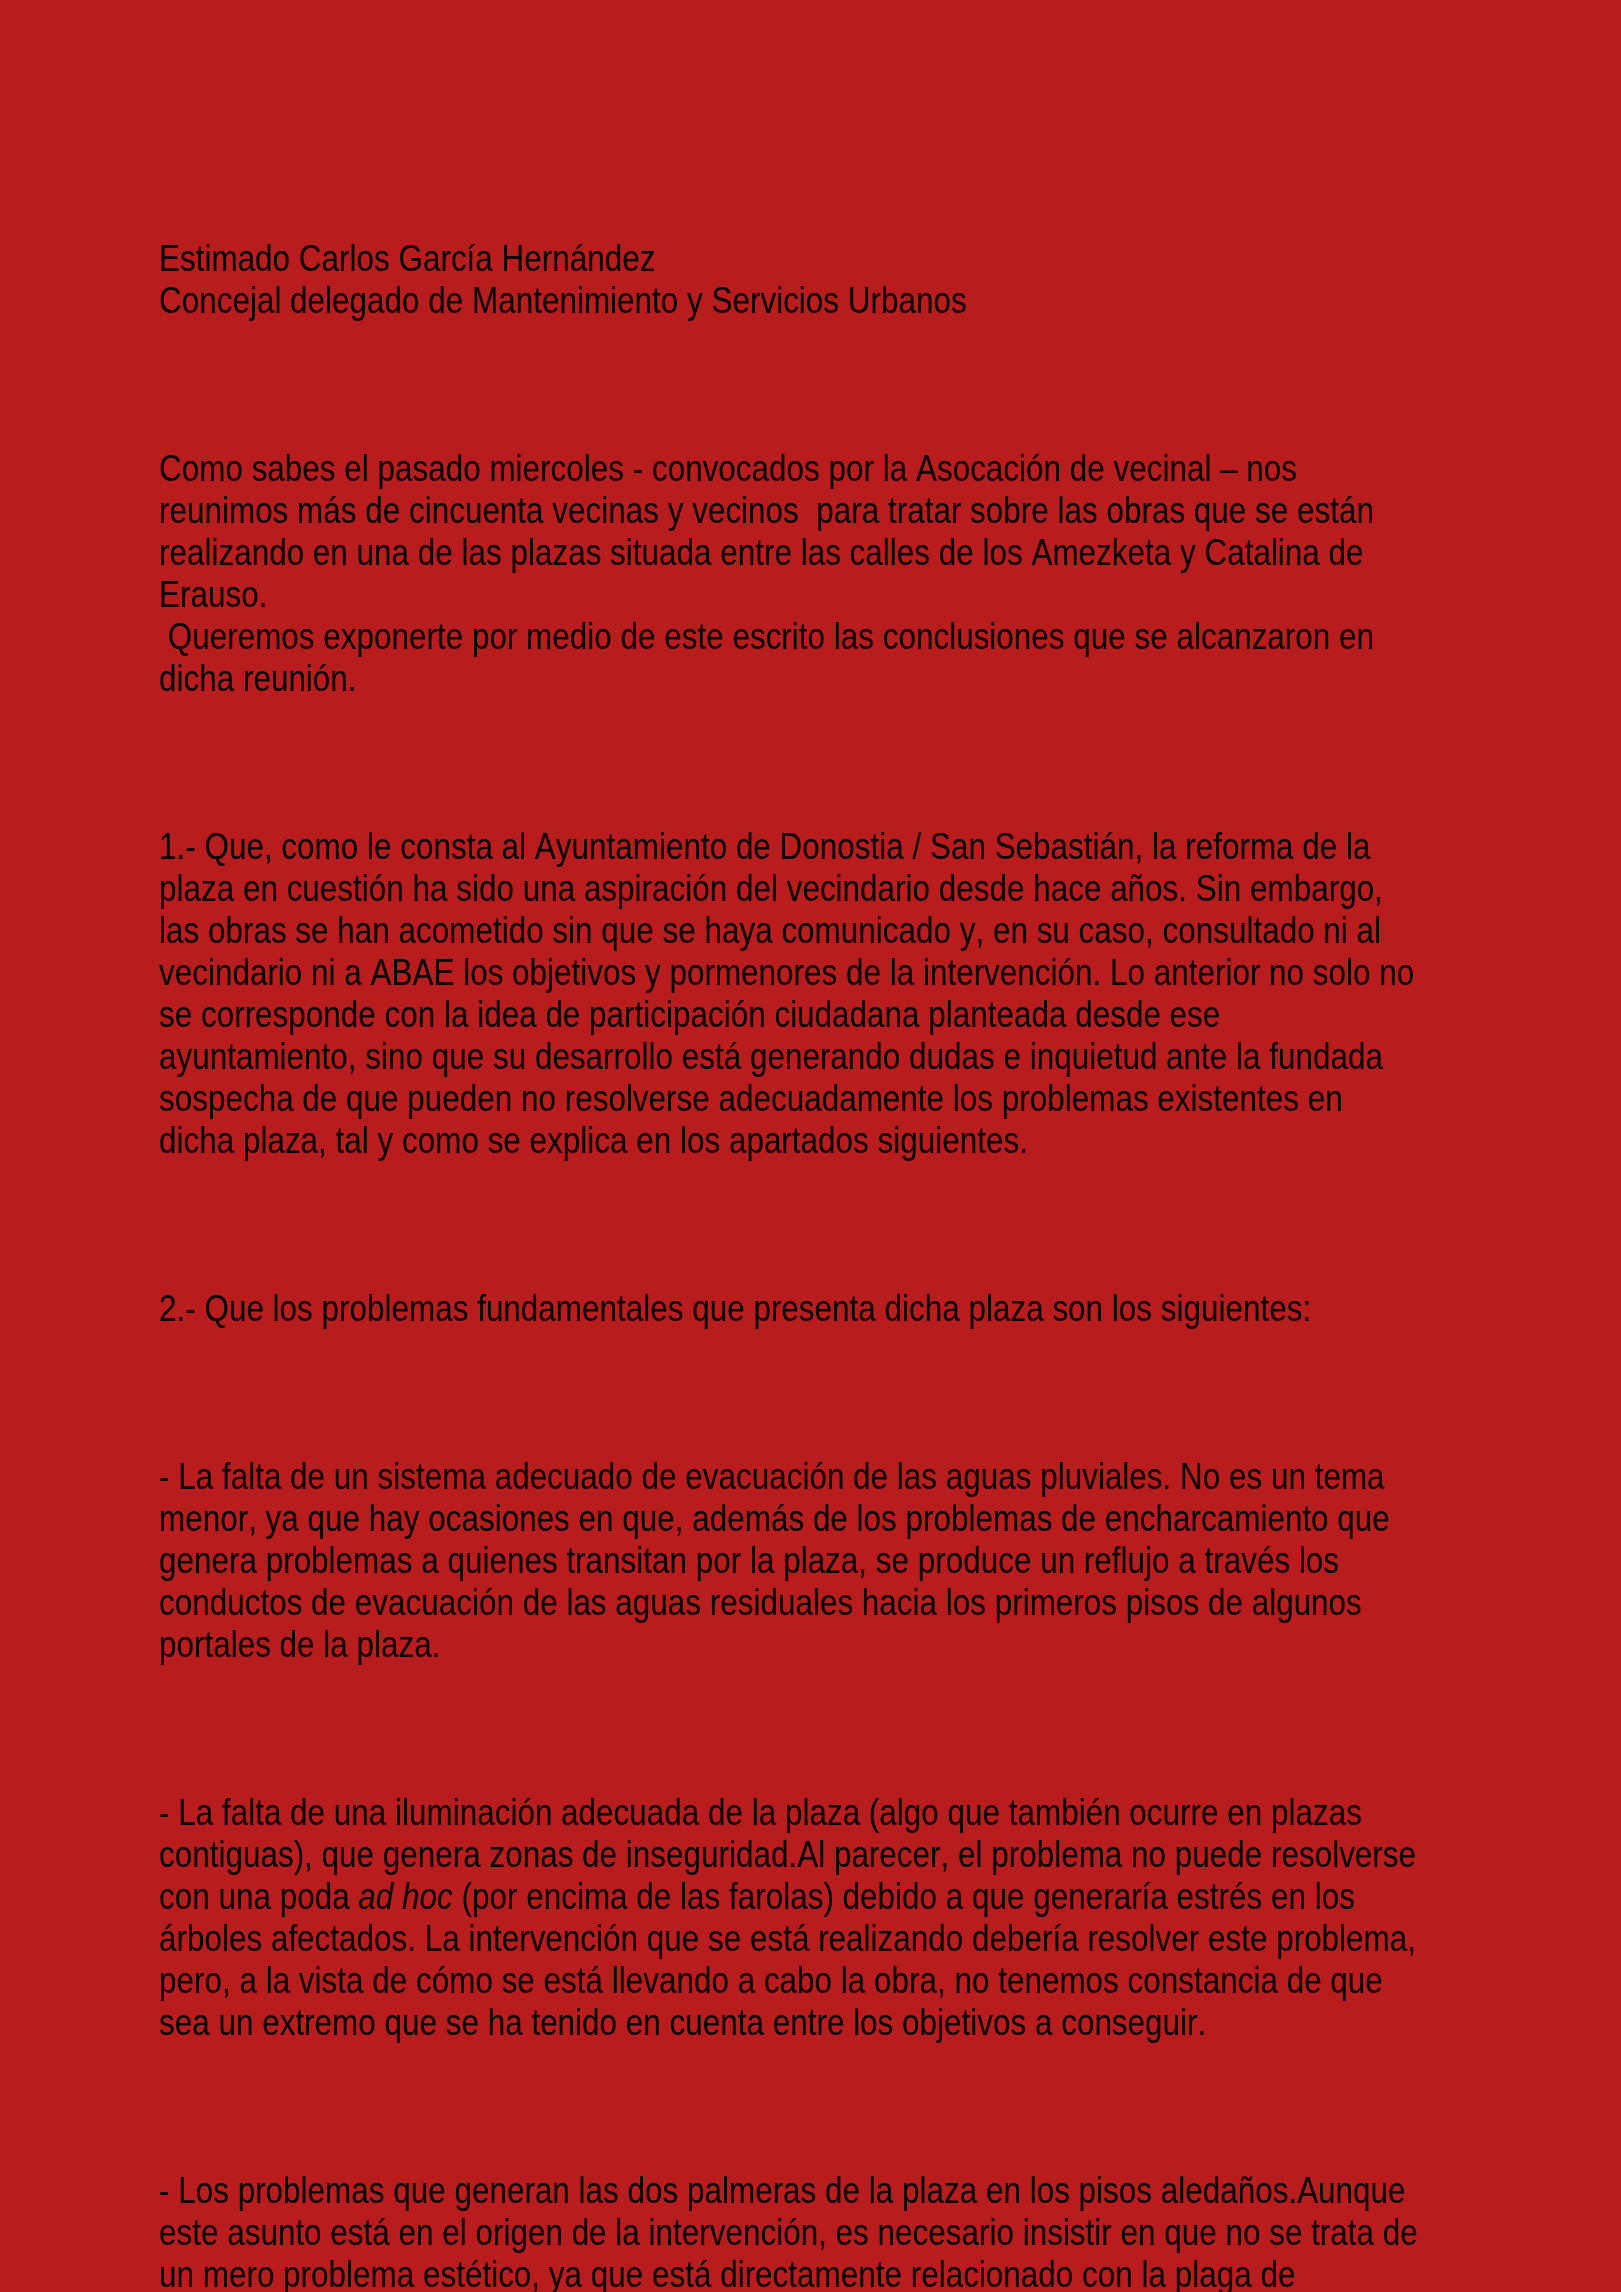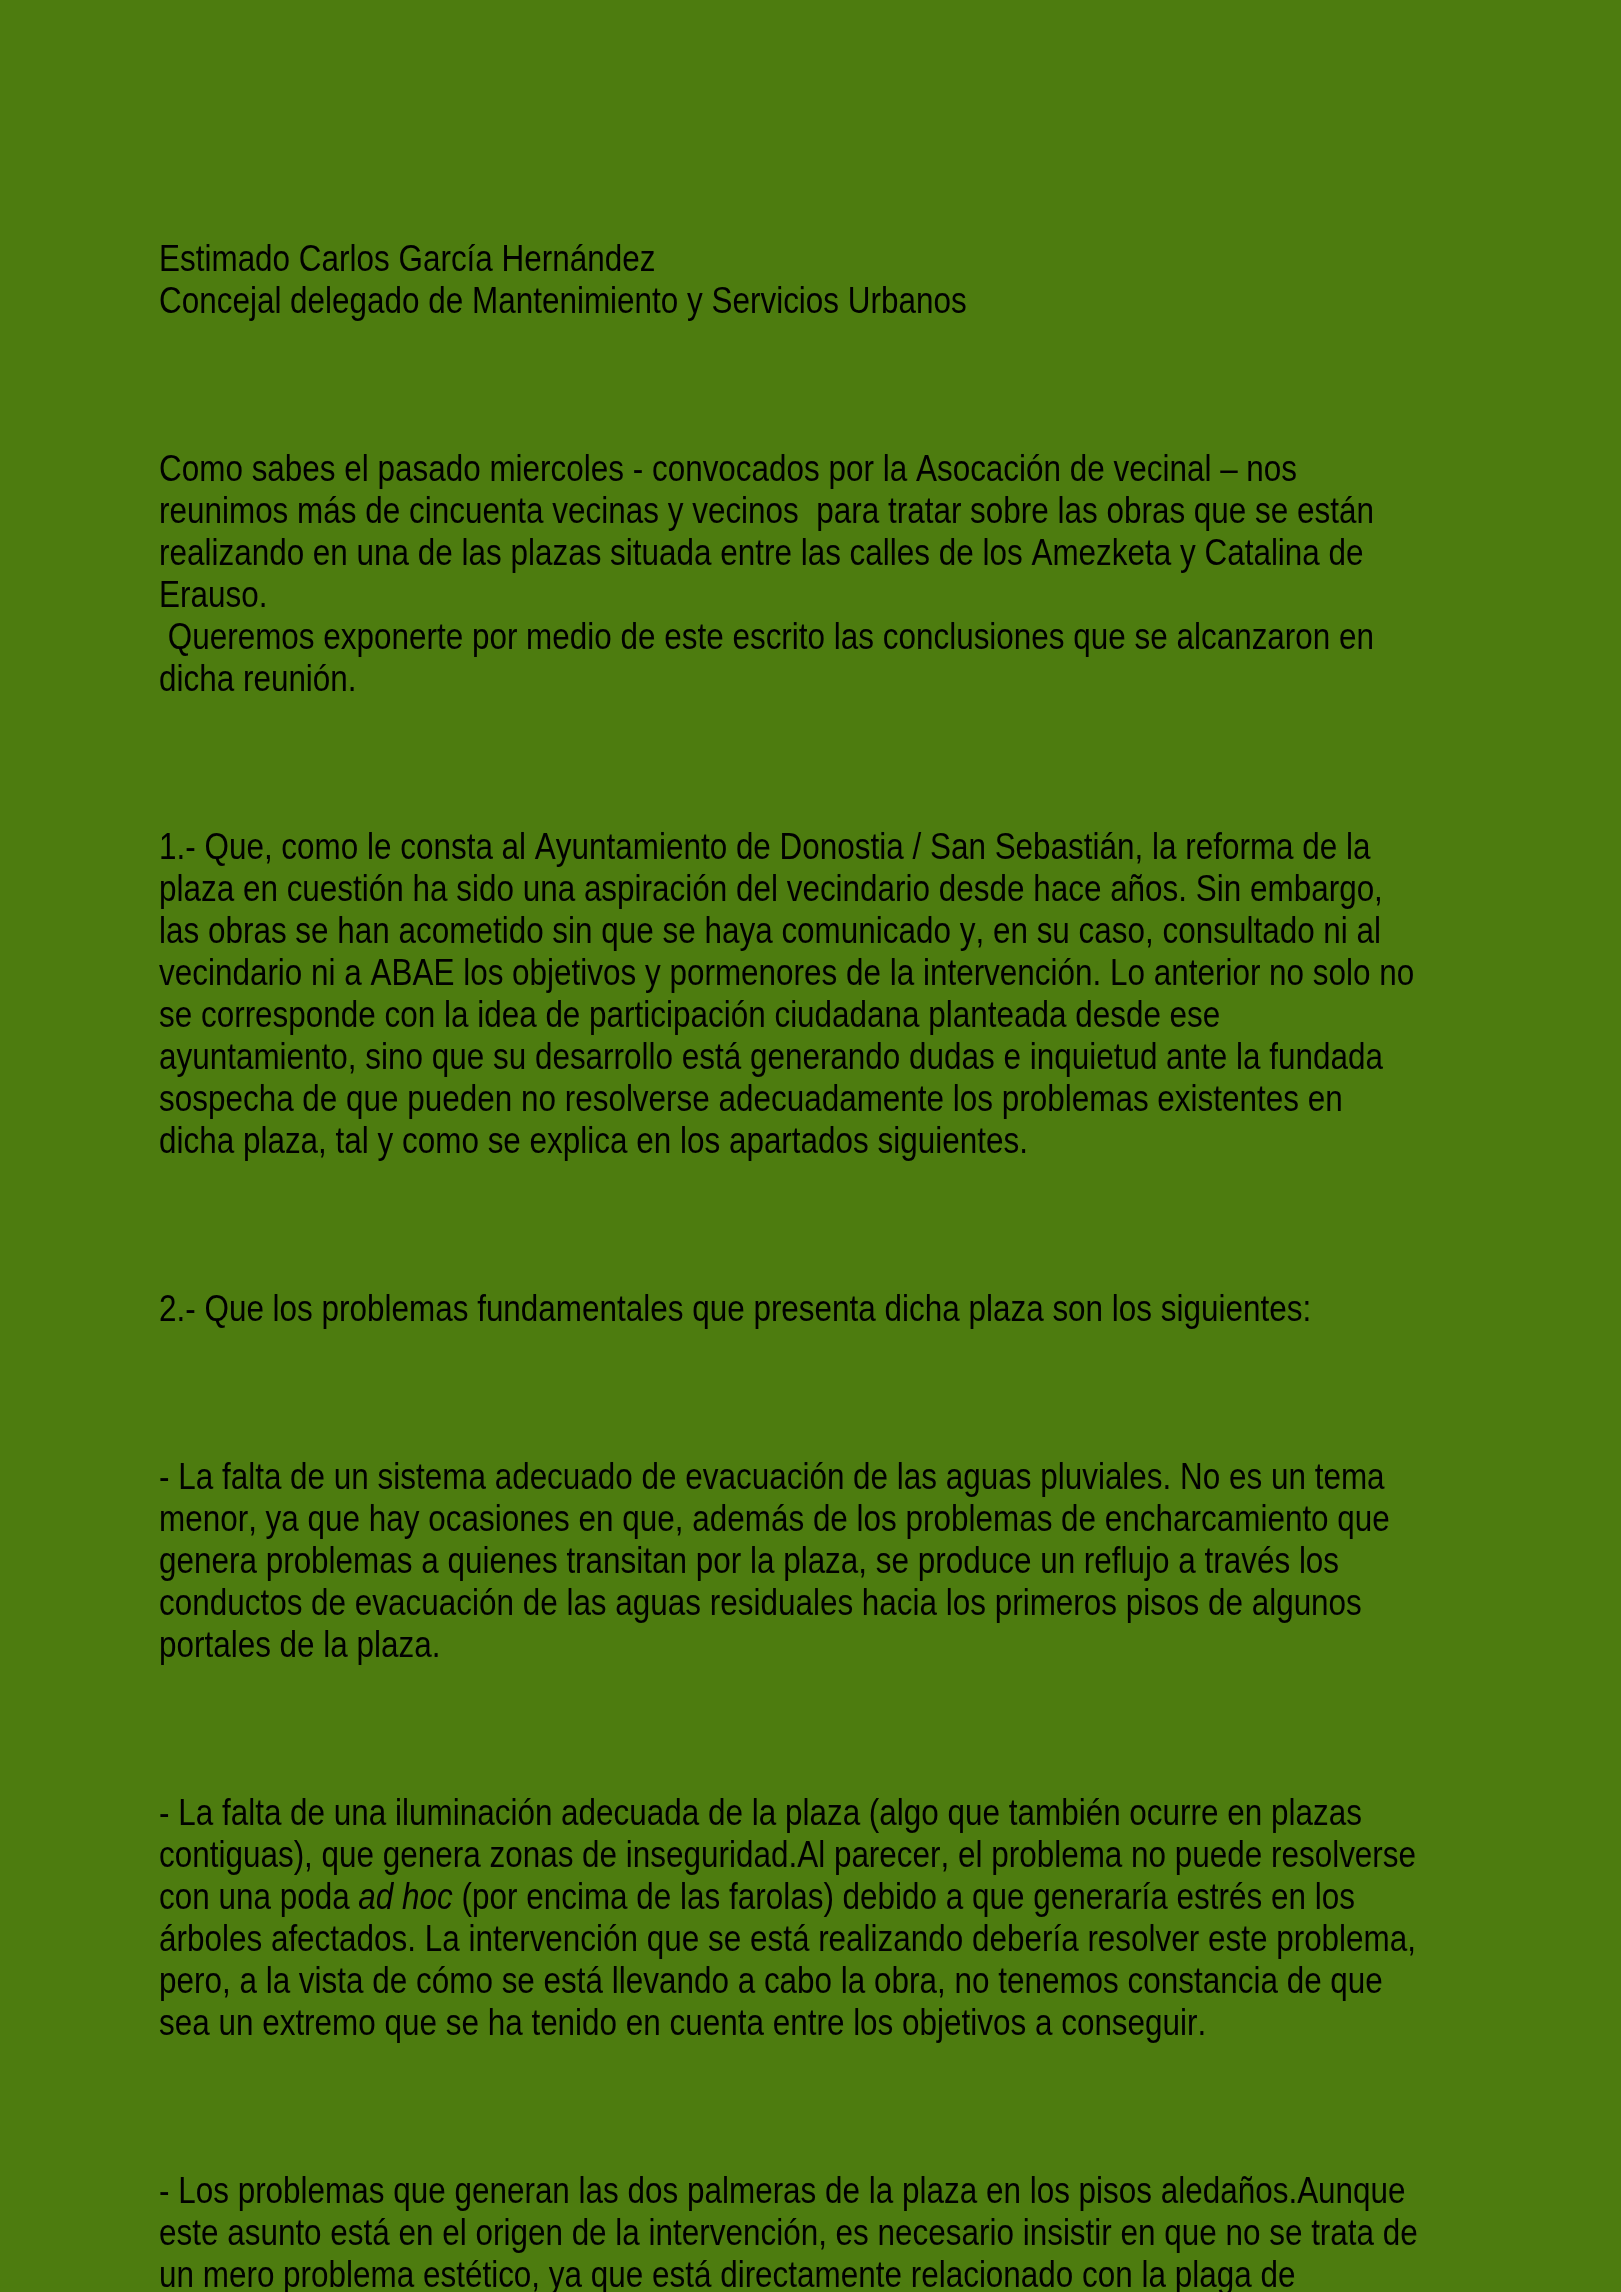--- a/index.html
+++ b/index.html
@@ -8,21 +8,21 @@
     background:#ffffff;
     width:1621px;
     height:2293px;
     overflow:hidden;
   }
   .page{
     position:absolute;
     left:0; top:0;
     width:1621px;
     height:2293px;
-    background:#4d7c0f;
+    background:#b91c1c;
   }
   .letter-body{
     position:absolute;
     left:159px;
     top:154px;
     width:1539px;
     transform:scaleX(0.85);
     transform-origin:0 0;
     font-family:"Liberation Sans","DejaVu Sans",sans-serif;
     font-size:37px;

